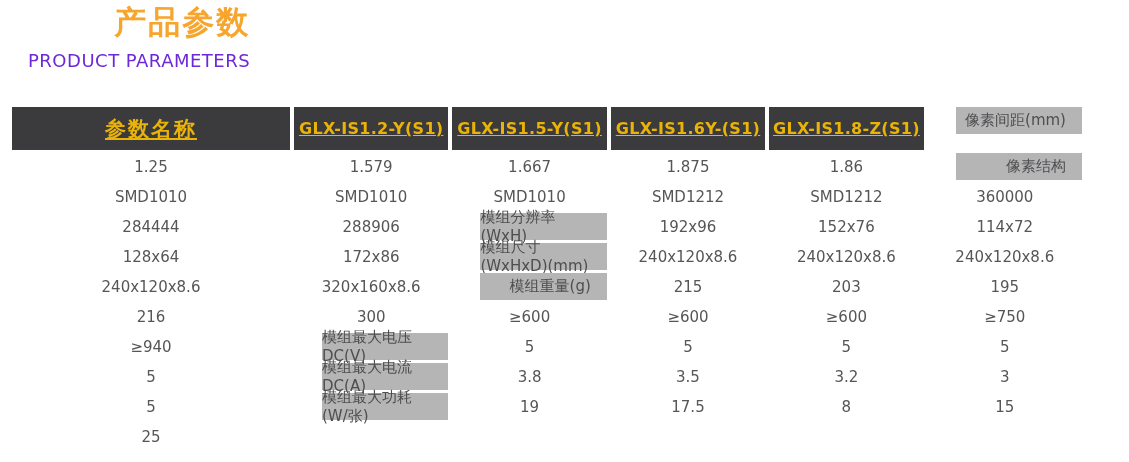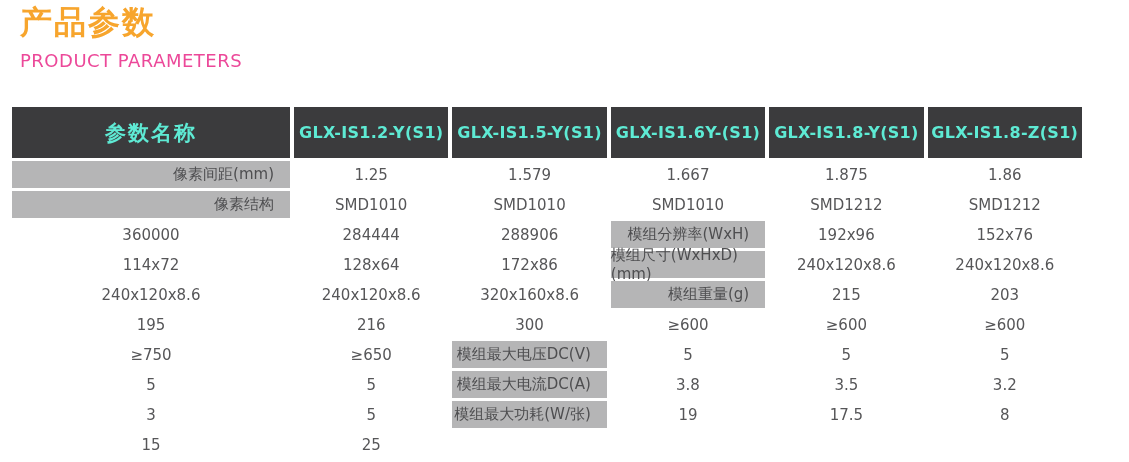--- a/index.html
+++ b/index.html
@@ -6,33 +6,34 @@
   html, body { background: #ffffff; }
   body {
     width: 1129px;
     height: 462px;
     overflow: hidden;
     font-family: "DejaVu Sans", "Liberation Sans", sans-serif;
     position: relative;
   }
   .page-header {
     position: absolute;
-    left: 20px;
+    left: 28px;
     top: 0px;
+    text-align: right;
   }
   .page-title {
     font-size: 32px;
     font-weight: bold;
     color: #F7A52D;
     letter-spacing: 2px;
     line-height: 44px;
   }
   .page-subtitle {
     font-size: 18px;
-    color: #ec4899;
+    color: #6d28d9;
     letter-spacing: 0.5px;
     margin-top: 6px;
   }
   .param-table {
     position: absolute;
     left: 12px;
     top: 107px;
     width: 1070px;
     display: grid;
     grid-template-columns: 278px repeat(5, 1fr);
@@ -42,51 +43,52 @@
   .cell {
     display: flex;
     align-items: center;
     justify-content: center;
     font-size: 15px;
     color: #565658;
     height: 27px;
   }
   .header-cell {
     background: #3B3B3D;
-    color: #5eead4;
+    color: #eab308;
     font-weight: bold;
     font-size: 16px;
-    height: 51px;
+    height: 43px;
     letter-spacing: 0.3px;
+    text-decoration: underline;
   }
   .header-cell.first {
     font-size: 21px;
     letter-spacing: 2px;
   }
   .label-cell {
     background: #B5B5B6;
     justify-content: flex-end;
     padding-right: 16px;
     color: #4E4E50;
+    margin-left: 28px;
   }
 </style>
 </head>
 <body>
 
 <div class="page-header">
   <div class="page-title">产品参数</div>
   <div class="page-subtitle">PRODUCT PARAMETERS</div>
 </div>
 
 <div class="param-table" id="param-table">
     <div class="cell header-cell first">参数名称</div>
     <div class="cell header-cell">GLX-IS1.2-Y(S1)</div>
     <div class="cell header-cell">GLX-IS1.5-Y(S1)</div>
     <div class="cell header-cell">GLX-IS1.6Y-(S1)</div>
-    <div class="cell header-cell">GLX-IS1.8-Y(S1)</div>
     <div class="cell header-cell">GLX-IS1.8-Z(S1)</div>
     <div class="cell row-light label-cell">像素间距(mm)</div>
     <div class="cell row-light value-cell">1.25</div>
     <div class="cell row-light value-cell">1.579</div>
     <div class="cell row-light value-cell">1.667</div>
     <div class="cell row-light value-cell">1.875</div>
     <div class="cell row-light value-cell">1.86</div>
     <div class="cell row-dark label-cell">像素结构</div>
     <div class="cell row-dark value-cell">SMD1010</div>
     <div class="cell row-dark value-cell">SMD1010</div>
@@ -111,21 +113,21 @@
     <div class="cell row-dark label-cell">模组重量(g)</div>
     <div class="cell row-dark value-cell">215</div>
     <div class="cell row-dark value-cell">203</div>
     <div class="cell row-dark value-cell">195</div>
     <div class="cell row-dark value-cell">216</div>
     <div class="cell row-dark value-cell">300</div>
     <div class="cell row-light value-cell">≥600</div>
     <div class="cell row-light value-cell">≥600</div>
     <div class="cell row-light value-cell">≥600</div>
     <div class="cell row-light value-cell">≥750</div>
-    <div class="cell row-light value-cell">≥650</div>
+    <div class="cell row-light value-cell">≥940</div>
     <div class="cell row-dark label-cell">模组最大电压DC(V)</div>
     <div class="cell row-dark value-cell">5</div>
     <div class="cell row-dark value-cell">5</div>
     <div class="cell row-dark value-cell">5</div>
     <div class="cell row-dark value-cell">5</div>
     <div class="cell row-dark value-cell">5</div>
     <div class="cell row-light label-cell">模组最大电流DC(A)</div>
     <div class="cell row-light value-cell">3.8</div>
     <div class="cell row-light value-cell">3.5</div>
     <div class="cell row-light value-cell">3.2</div>

